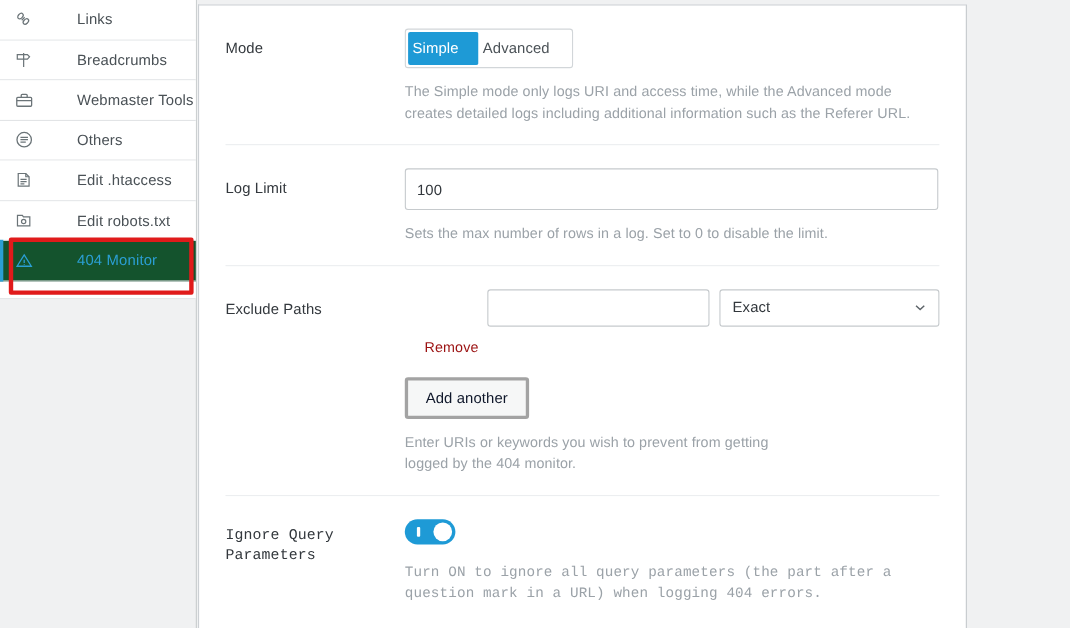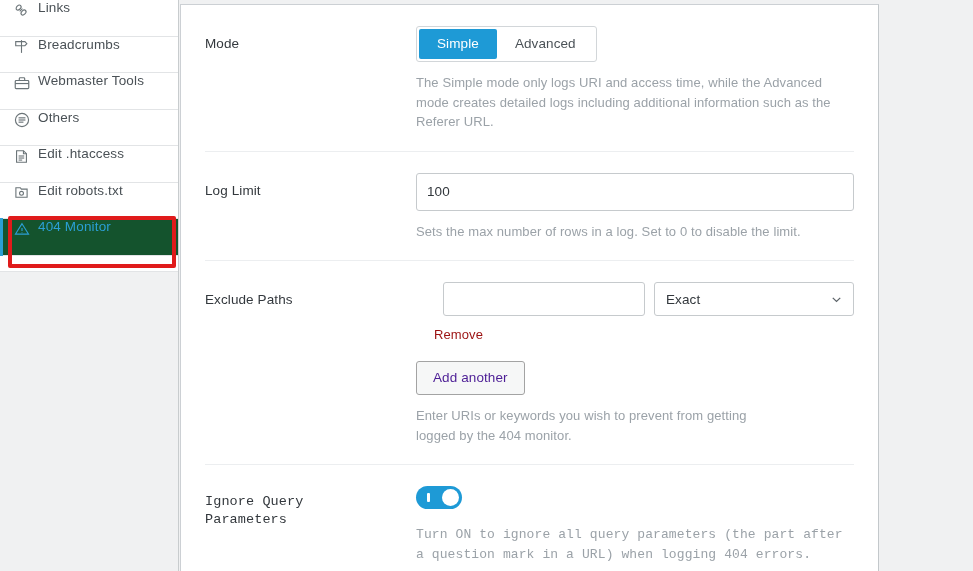--- a/index.html
+++ b/index.html
@@ -27,22 +27,24 @@
     height: 571px;
     background: #f0f1f2;
     border-right: 1px solid #c8ccce;
   }
   .nav-item {
     position: relative;
     height: 36.5px;
     background: #ffffff;
     border-bottom: 1px solid #e2e4e6;
     display: flex;
+    align-items: center;
     padding-left: 13px;
     cursor: pointer;
+    gap: 32px;
   }
   .nav-item .nav-ico {
     width: 22px;
     height: 20px;
     flex: 0 0 22px;
     display: flex;
     align-items: center;
     justify-content: flex-start;
     color: #6b7478;
   }
@@ -98,21 +100,20 @@
   }
   #content-inner {
     padding: 0 24px;
   }
 
   .field-row {
     display: flex;
     align-items: flex-start;
     border-bottom: 1px solid #eceef0;
     padding: 21px 0 19px 0;
-    gap: 48px;
   }
   .field-row.last { border-bottom: none; font-family: Liberation Mono, monospace; }
 
   .field-label {
     flex: 0 0 163px;
     font-size: 13.5px;
     color: #33383d;
     letter-spacing: .1px;
     line-height: 18px;
     padding-top: 9px;
@@ -135,21 +136,21 @@
   .segmented {
     display: inline-flex;
     border: 1px solid #d2d6d9;
     border-radius: 3px;
     padding: 2px;
     background: #ffffff;
   }
   .seg-btn {
     font-family: "Liberation Sans", sans-serif;
     font-size: 13.5px;
-    padding: 6px 18px 7px 18px;
+    padding: 6px 18px 7px 4px;
     border: none;
     border-radius: 2px;
     background: #ffffff;
     color: #4b5257;
     cursor: pointer;
     letter-spacing: .1px;
     line-height: 17px;
   }
   .seg-btn.sel {
     background: #1e9ad6;
@@ -224,23 +225,23 @@
     font-size: 13px;
     color: #9b1111;
     cursor: pointer;
     letter-spacing: .1px;
   }
   .add-btn {
     font-family: "Liberation Sans", sans-serif;
     display: inline-block;
     margin-top: 18px;
     font-size: 13.5px;
-    color: #4c1d95;
+    color: #0f172a;
     background: #f6f7f7;
-    border: 1px solid #a3a3a3;
+    border: 3px solid #a3a3a3;
     border-radius: 3px;
     padding: 8px 16px 9px 16px;
     cursor: pointer;
     letter-spacing: .1px;
   }
 
   
   .toggle {
     position: relative;
     width: 46px;

